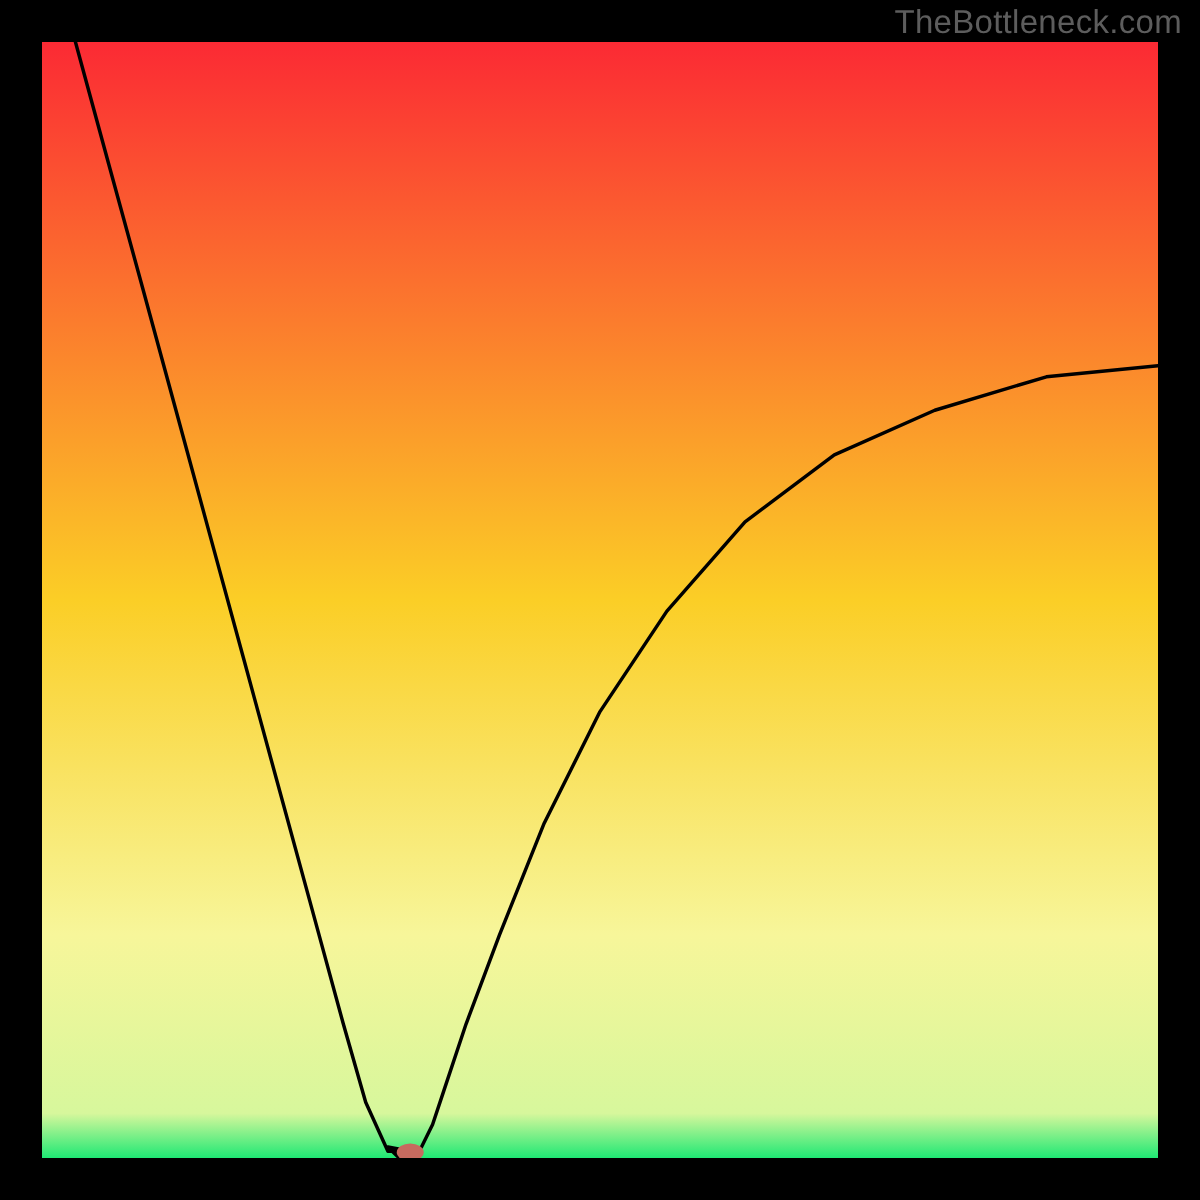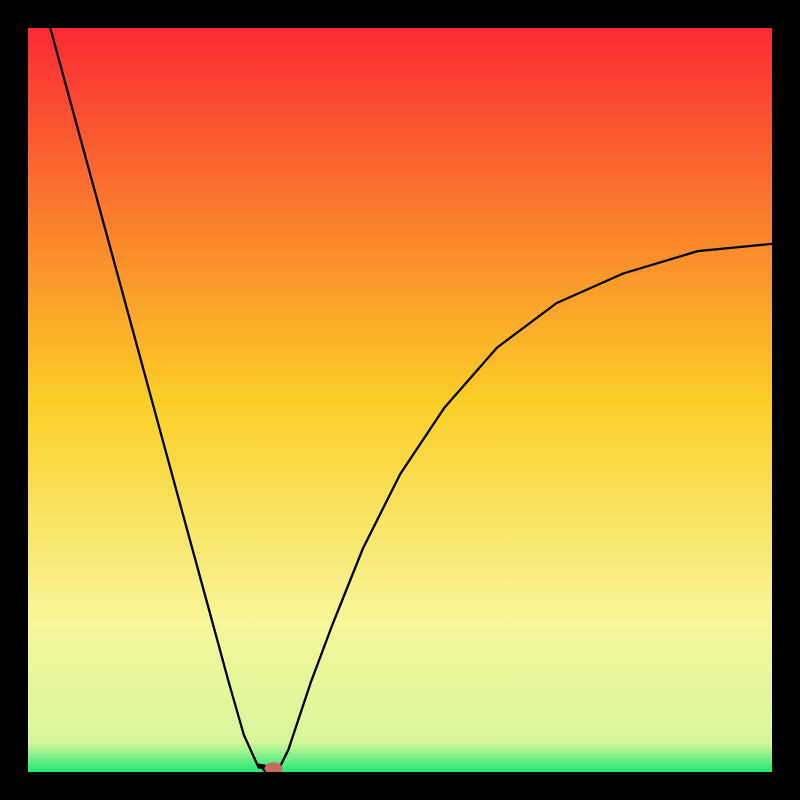--- a/index.html
+++ b/index.html
@@ -35,20 +35,21 @@
     width: 744px;
     height: 744px;
     display: block;
   }
 </style>
 </head>
 <body>
 
 <div class="frame">
 
+  <div class="watermark">TheBottleneck.com</div>
 
   <svg class="plot" viewBox="0 0 744 744" preserveAspectRatio="none">
     <defs>
       <linearGradient id="bg-grad" x1="0" y1="0" x2="0" y2="1">
       <stop offset="0%" stop-color="#fb2a34"></stop>
           <stop offset="50%" stop-color="#fbce26"></stop>
           <stop offset="80%" stop-color="#f7f69a"></stop>
           <stop offset="96%" stop-color="#d7f79c"></stop>
           <stop offset="100%" stop-color="#1fe874"></stop>
         </linearGradient>

